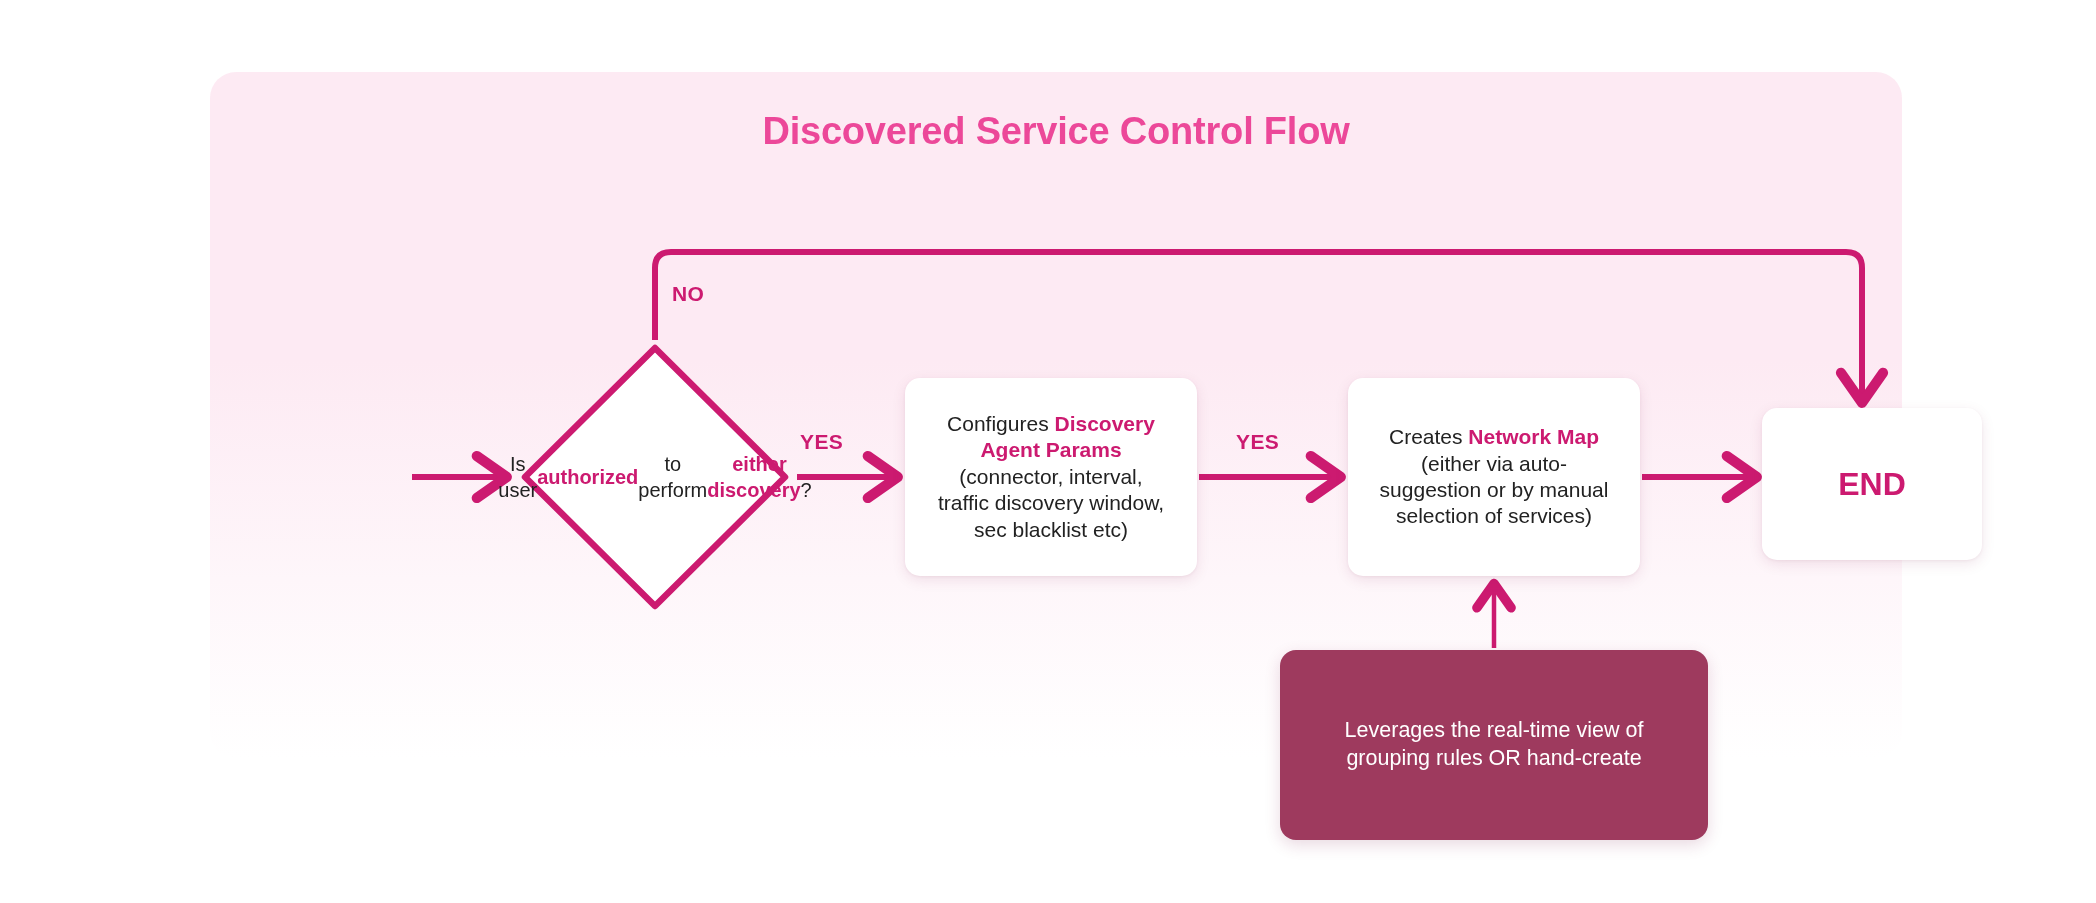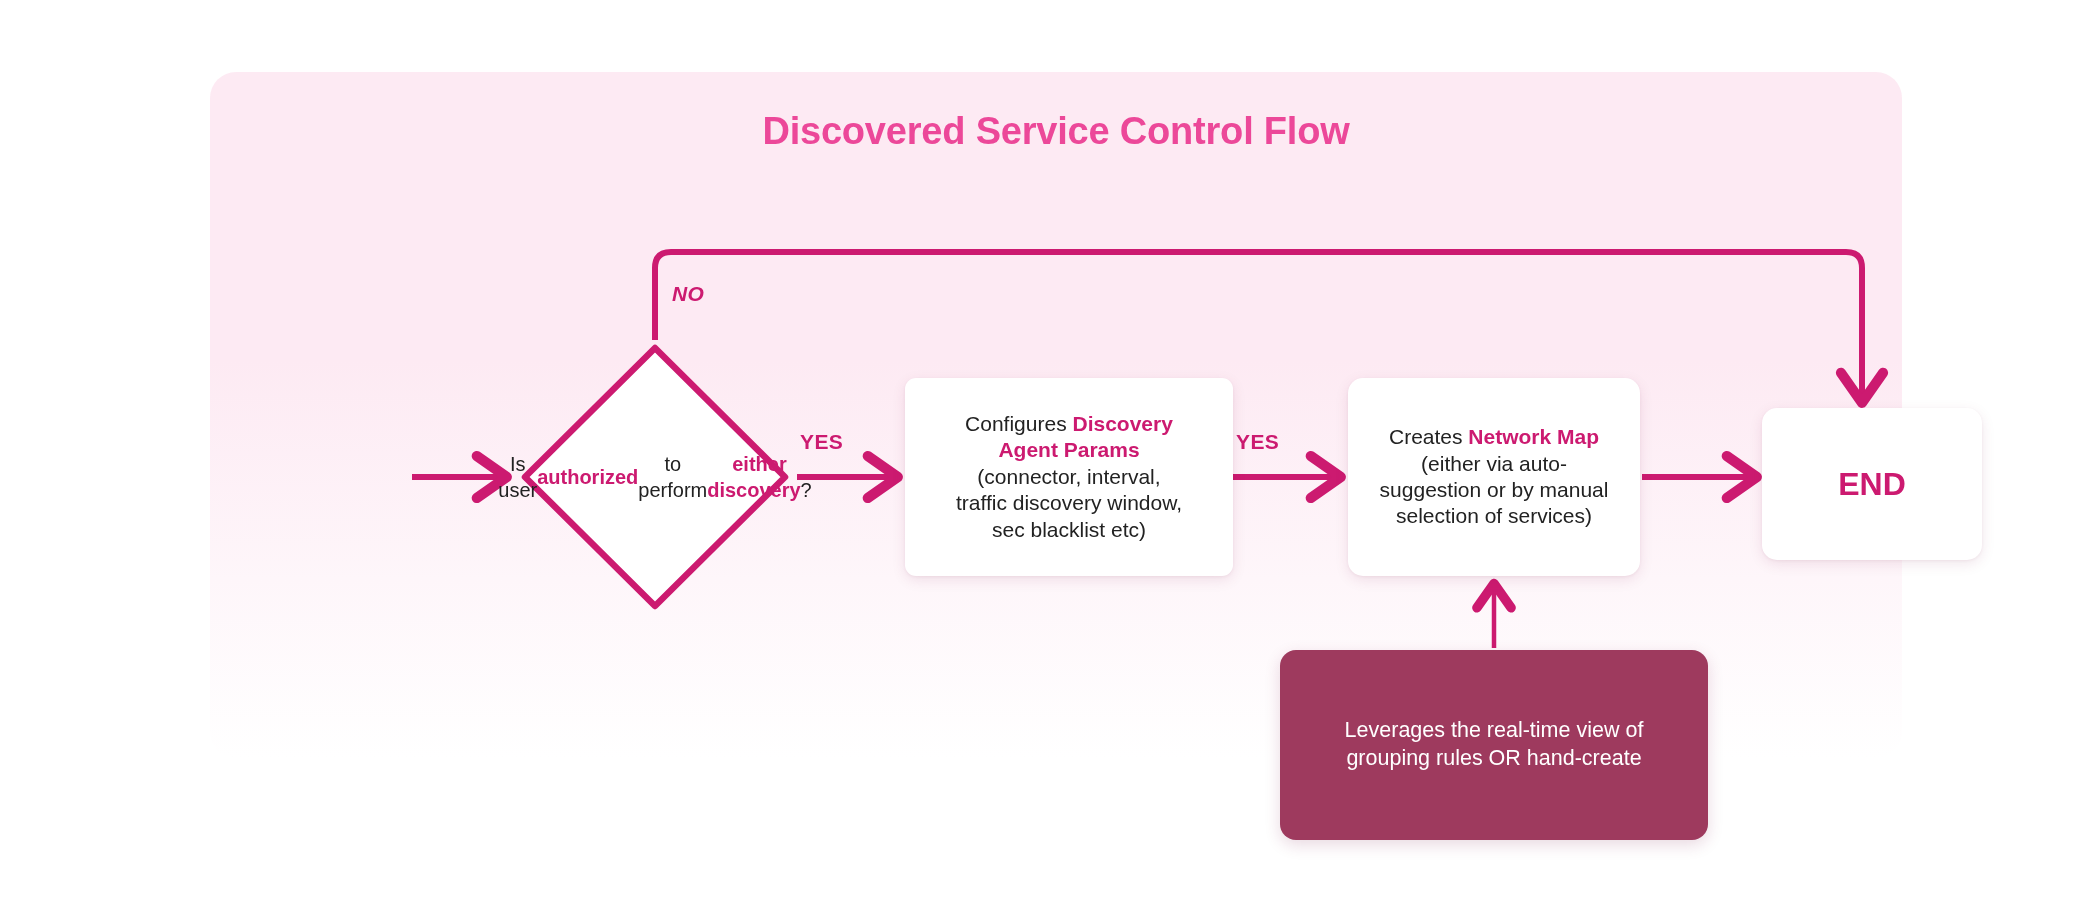--- a/index.html
+++ b/index.html
@@ -57,21 +57,21 @@
     text-align: center;
     color: #222222;
     font-size: 21px;
     line-height: 1.26;
     padding: 10px 14px;
   }
   .node .txt { width: 100%; }
   .hl { color: #cc1a70; font-weight: bold; }
 
   #node-start   { left: 114px;  top: 402px; width: 296px; height: 164px; }
-  #node-params  { left: 905px;  top: 378px; width: 328px; height: 198px; border-radius: 11px; }
+  #node-params  { left: 905px;  top: 378px; width: 292px; height: 198px; }
   #node-netmap  { left: 1348px; top: 378px; width: 292px; height: 198px; }
   #node-end {
     left: 1762px; top: 408px; width: 220px; height: 152px;
     font-size: 32px; font-weight: bold; color: #cc1a70;
   }
 
   
   #node-note {
     position: absolute;
     left: 1280px; top: 650px; width: 428px; height: 190px;
@@ -97,21 +97,21 @@
   }
 
   
   .edge-label {
     position: absolute;
     font-size: 21px;
     font-weight: bold;
     color: #cc1a70;
     letter-spacing: 0.4px;
   }
-  #lbl-no   { left: 672px;  top: 282px; font-style: italic; }
+  #lbl-no   { left: 672px;  top: 282px; }
   #lbl-yes1 { left: 800px;  top: 430px; }
   #lbl-yes2 { left: 1236px; top: 430px; }
 
   
   #wires {
     position: absolute; left: 0; top: 0; width: 2096px; height: 903px;
     pointer-events: none;
   }
 </style>
 </head>

